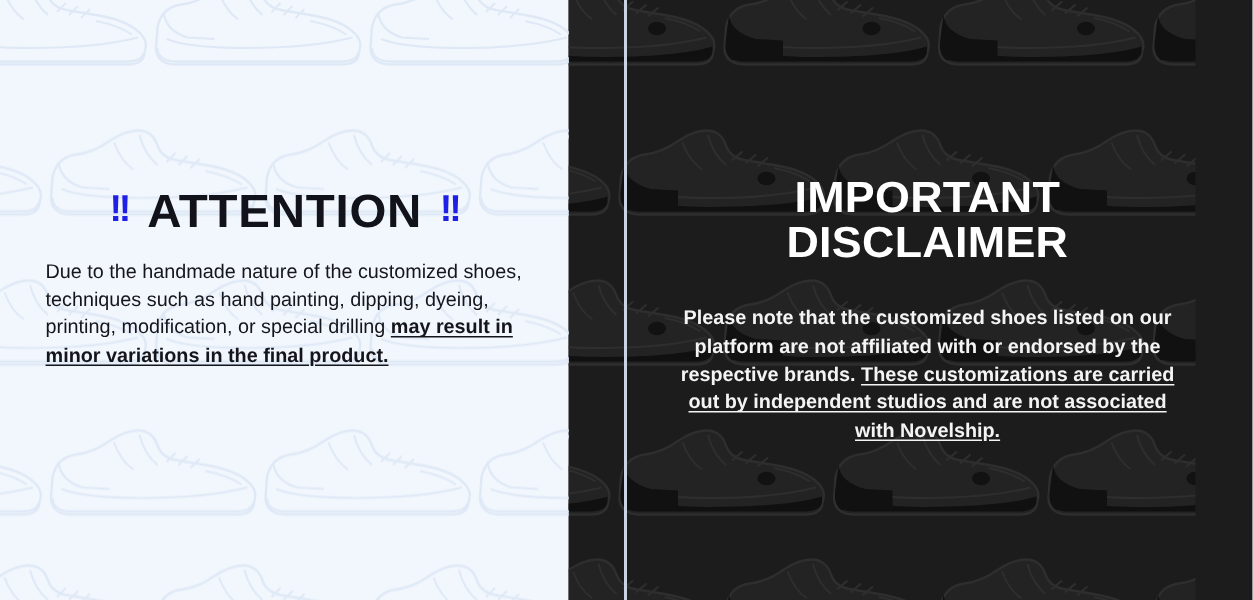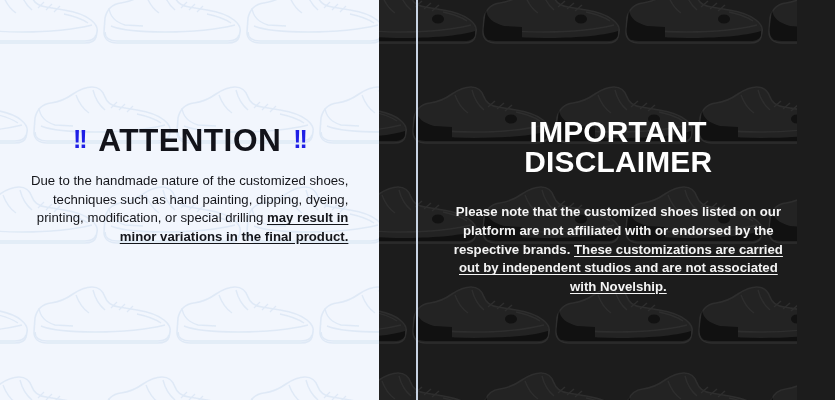--- a/index.html
+++ b/index.html
@@ -74,21 +74,21 @@
     font-size: 25px;
     font-weight: 700;
     letter-spacing: -2px;
     line-height: 1;
     position: relative;
     top: -1px;
   }
 
   .body-attention {
     margin: 0;
-    text-align: right;
+    text-align: left;
     font-size: 13.2px;
     line-height: 1.42;
     color: #15161b;
     max-width: 318px;
   }
   .body-attention .emph {
     font-weight: 700;
     text-decoration: underline;
     text-underline-offset: 2px;
   }

